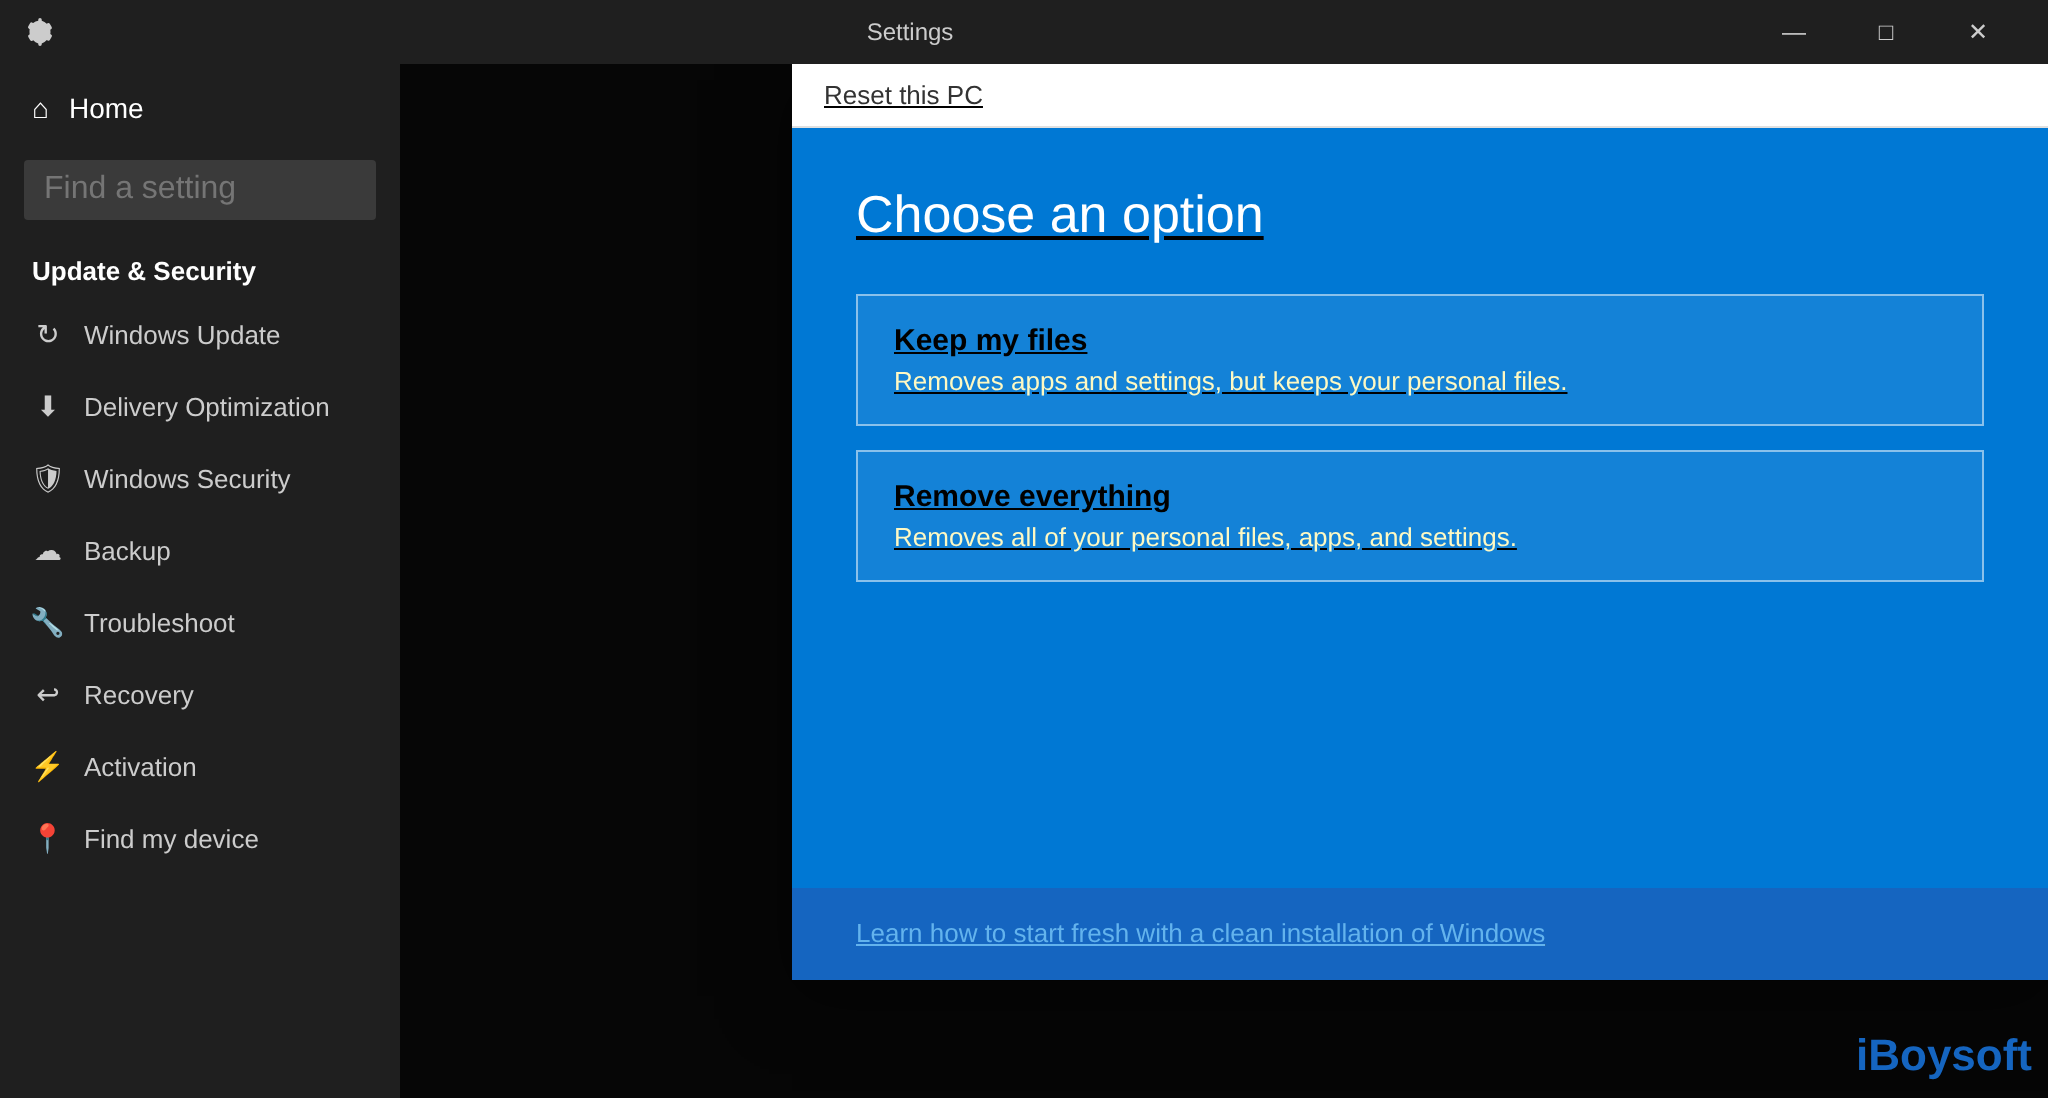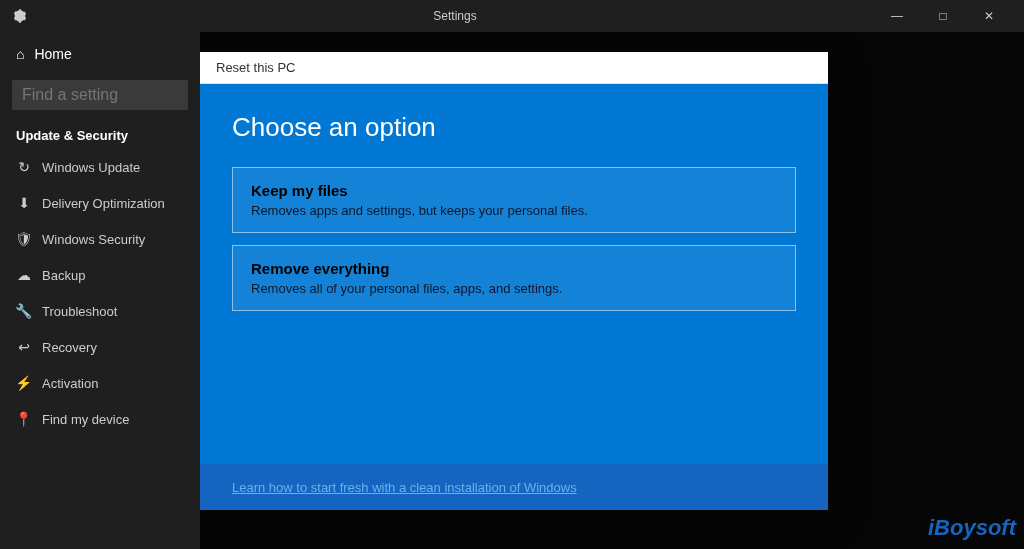--- a/index.html
+++ b/index.html
@@ -123,23 +123,23 @@
       overflow: hidden;
     }
 
     
     .modal-overlay {
       position: absolute;
       top: 0; left: 0; right: 0; bottom: 0;
       background: rgba(0,0,0,0.6);
       display: flex;
       flex-direction: column;
-      align-items: flex-start;
+      align-items: flex-end;
       justify-content: flex-start;
-      padding-top: 20px;
+      text-decoration: underline;
     }
 
     
     .modal {
       width: 628px;
       background: #fff;
       border-radius: 0;
       overflow: hidden;
       box-shadow: 0 8px 32px rgba(0,0,0,0.5);
     }
@@ -172,21 +172,21 @@
       margin-bottom: 12px;
       cursor: pointer;
     }
     .option-card-title {
       color: #000000;
       font-size: 15px;
       font-weight: 600;
       margin-bottom: 4px;
     }
     .option-card-desc {
-      color: #0f172a;
+      color: #fef9c3;
       font-size: 13px;
     }
 
     
     .modal-footer {
       display: flex;
       justify-content: space-between;
       align-items: center;
       margin-top: auto;
       padding-top: 20px;
@@ -219,21 +219,20 @@
     }
 
     
     .watermark {
       position: absolute;
       bottom: 8px;
       right: 8px;
       color: #1565c0;
       font-size: 22px;
       font-weight: 700;
-      font-style: italic;
     }
   </style>
 </head>
 <body>
 
 <div class="titlebar">
   <div class="titlebar-icon">
     <svg width="14" height="14" viewBox="0 0 16 16" fill="#ccc">
       <path d="M8 4.5a3.5 3.5 0 100 7 3.5 3.5 0 000-7zM6.5 8a1.5 1.5 0 113 0 1.5 1.5 0 01-3 0z"></path>
       <path d="M8 0a1 1 0 00-1 1v.5A5.96 5.96 0 004.1 2.9l-.43-.25a1 1 0 00-1.37.37l-1 1.73a1 1 0 00.37 1.37l.43.25A6.02 6.02 0 002 8c0 .44.05.87.13 1.28l-.43.25a1 1 0 00-.37 1.37l1 1.73a1 1 0 001.37.37l.43-.25A5.96 5.96 0 007 14.5V15a1 1 0 002 0v-.5a5.96 5.96 0 002.9-1.9l.43.25a1 1 0 001.37-.37l1-1.73a1 1 0 00-.37-1.37l-.43-.25C13.95 8.87 14 8.44 14 8s-.05-.87-.13-1.28l.43-.25a1 1 0 00.37-1.37l-1-1.73a1 1 0 00-1.37-.37l-.43.25A5.96 5.96 0 009 1.5V1a1 1 0 00-1-1z"></path>

